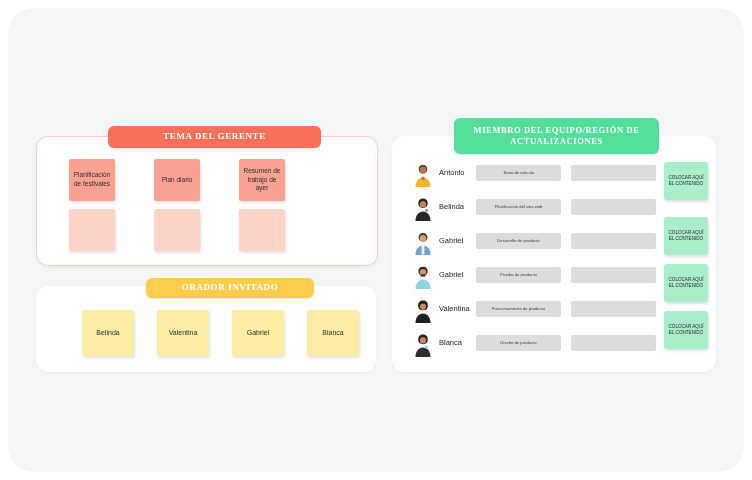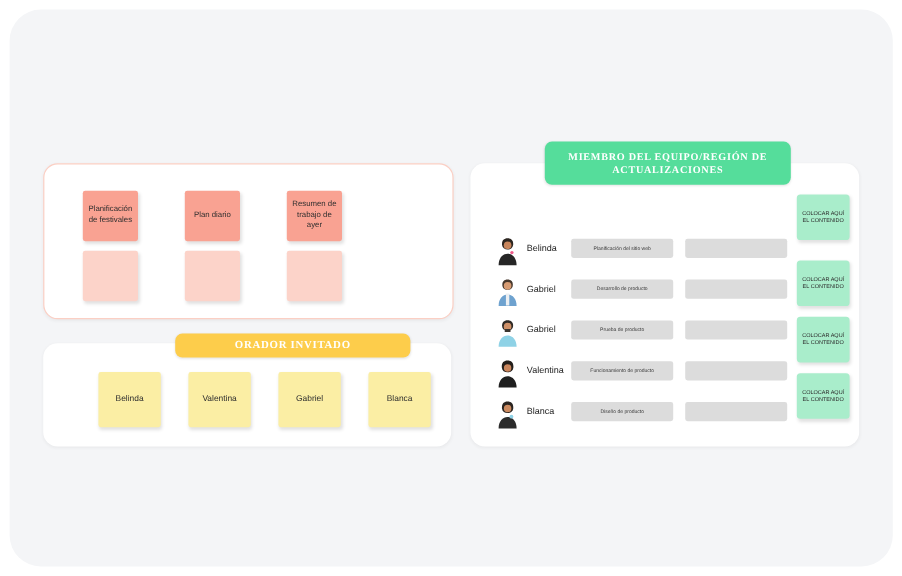--- a/index.html
+++ b/index.html
@@ -48,21 +48,21 @@
     text-align: center;
     line-height: 1.25;
     box-shadow: 0 1px 2px rgba(0,0,0,0.10);
   }
   .banner-manager {
     left: 100px; top: 118px; width: 213px; height: 22px;
     background: #f9705a;
     font-size: 9px;
   }
   .banner-speaker {
-    left: 138px; top: 270px; width: 196px; height: 20px;
+    left: 138px; top: 270px; width: 168px; height: 20px;
     background: #fdcd4b;
     font-size: 9px;
   }
   .banner-team {
     left: 446px; top: 110px; width: 205px; height: 36px;
     background: #55dd9b;
     font-size: 8.5px;
     padding: 0 6px;
     box-sizing: border-box;
   }
@@ -149,31 +149,43 @@
 
   <div class="card pink-outline" id="manager-panel">
     <div class="note note-topic" style="left:32px; top:22px;">Planificación de festivales</div>
     <div class="note note-topic" style="left:117px; top:22px;">Plan diario</div>
     <div class="note note-topic" style="left:202px; top:22px;">Resumen de trabajo de ayer</div>
 
     <div class="note note-empty" style="left:32px; top:72px;"></div>
     <div class="note note-empty" style="left:117px; top:72px;"></div>
     <div class="note note-empty" style="left:202px; top:72px;"></div>
   </div>
+  <div class="banner banner-manager">TEMA DEL GERENTE</div>
 
   <div class="card" id="speaker-panel">
     <div class="note note-speaker" style="left:46px; top:24px;">Belinda</div>
     <div class="note note-speaker" style="left:121px; top:24px;">Valentina</div>
     <div class="note note-speaker" style="left:196px; top:24px;">Gabriel</div>
     <div class="note note-speaker" style="left:271px; top:24px;">Blanca</div>
   </div>
   <div class="banner banner-speaker">ORADOR INVITADO</div>
 
   <div class="card" id="team-panel">
 
+    <div class="team-row" style="top:24px;">
+      <svg class="avatar" viewBox="0 0 22 26">
+        <path d="M11 3c3 0 4.2 2 4.2 4.2S14 11.5 11 11.5 6.8 9.4 6.8 7.2 8 3 11 3z" fill="#3a3028"></path>
+        <circle cx="11" cy="8" r="3.4" fill="#b9754c"></circle>
+        <path d="M3.5 25c0-6 3.4-9.5 7.5-9.5S18.5 19 18.5 25z" fill="#f2b32e"></path>
+        <path d="M9.5 14.8h3v3h-3z" fill="#b9754c"></path>
+      </svg>
+      <div class="member-name">Antonio</div>
+      <div class="task-bar">Tema de artículo</div>
+      <div class="blank-bar"></div>
+    </div>
 
     <div class="team-row" style="top:58px;">
       <svg class="avatar" viewBox="0 0 22 26">
         <path d="M11 2.6c3.4 0 5 2.3 4.6 5.6-.3 2.4-2.1 3.8-4.6 3.8S6.7 10.6 6.4 8.2C6 4.9 7.6 2.6 11 2.6z" fill="#2b2520"></path>
         <circle cx="11" cy="8.4" r="3.2" fill="#c8855c"></circle>
         <path d="M3.5 25c0-6 3.4-9.5 7.5-9.5S18.5 19 18.5 25z" fill="#262626"></path>
         <circle cx="14.6" cy="14.5" r="1.4" fill="#ef5a8a"></circle>
       </svg>
       <div class="member-name">Belinda</div>
       <div class="task-bar">Planificación del sitio web</div>

